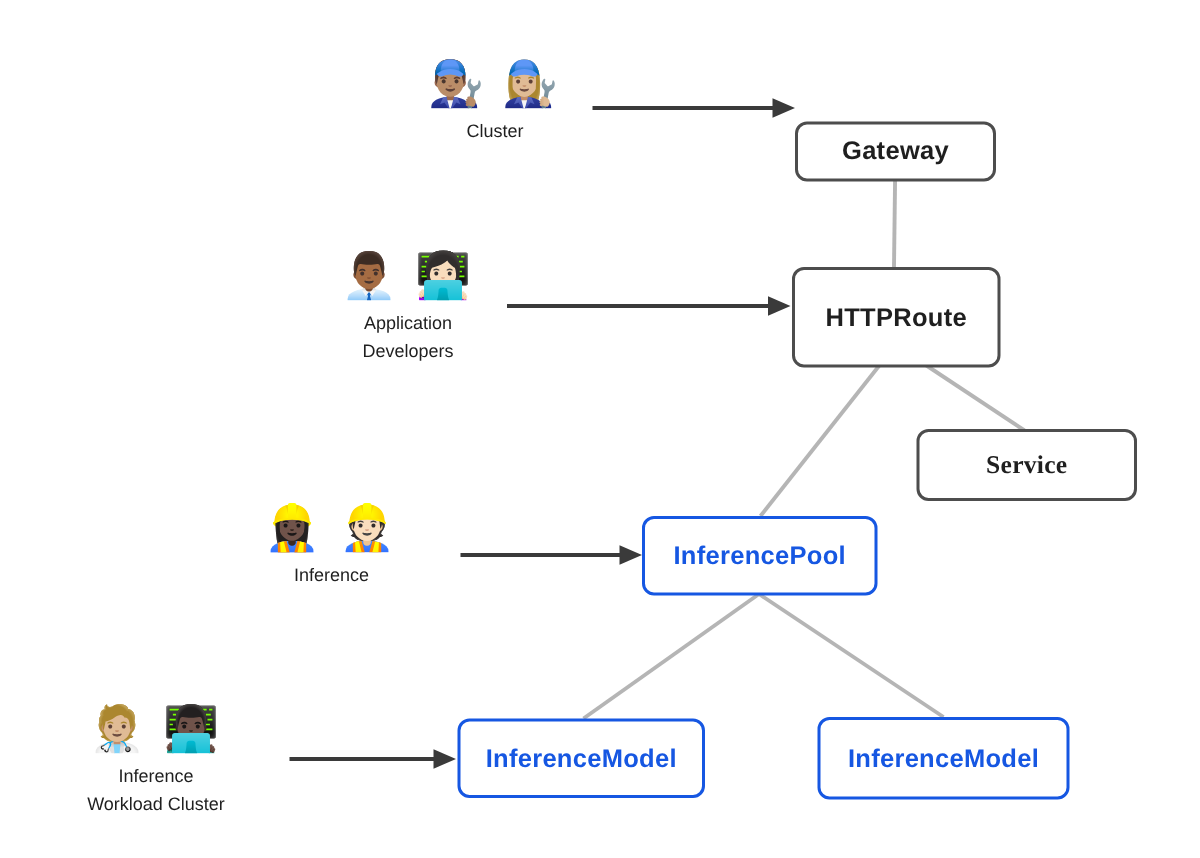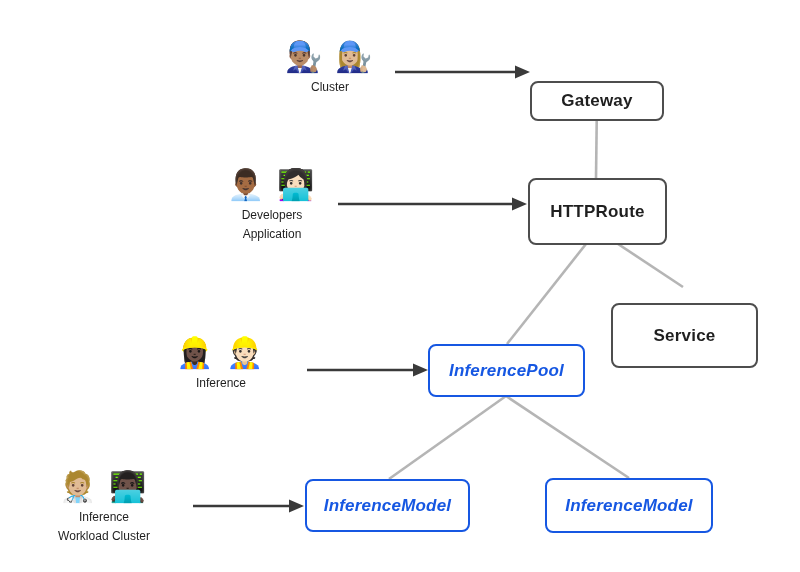--- a/index.html
+++ b/index.html
@@ -29,21 +29,20 @@
     letter-spacing: 0.2px;
     box-sizing: border-box;
   }
   .node.dark {
     border: 2.5px solid var(--dark, #4d4d4d);
     color: var(--ink, #1f1f1f);
   }
   .node.blue {
     border: 2.5px solid var(--blue, #1657e2);
     color: var(--blue, #1657e2);
-    font-style: italic;
   }
   .persona {
     position: absolute;
     width: 170px;
     text-align: center;
     color: var(--ink, #1f1f1f);
   }
   .persona .emoji {
     font-size: 30px;
     line-height: 42px;
@@ -86,22 +85,22 @@
     </g>
   </svg>
 
   <div class="persona" style="left:245px; top:36px;">
     <div class="emoji">👨🏽‍🔧 👩🏼‍🔧</div>
     <div class="label-line">Cluster</div>
   </div>
 
   <div class="persona" style="left:187px; top:164px;">
     <div class="emoji">👨🏾‍💼 👩🏻‍💻</div>
+    <div class="label-line">Application</div>
     <div class="label-line">Developers</div>
-    <div class="label-line">Application</div>
   </div>
 
   <div class="persona" style="left:136px; top:332px;">
     <div class="emoji">👷🏿‍♀️ 👷🏻</div>
     <div class="label-line">Inference</div>
   </div>
 
   <div class="persona" style="left:19px; top:466px;">
     <div class="emoji">🧑🏼‍⚕️ 👨🏿‍💻</div>
     <div class="label-line">Inference</div>
@@ -109,21 +108,21 @@
   </div>
 
   <div class="node dark" style="left:530px; top:45px; width:134px; height:40px;margin-top:36px;">
     <span>Gateway</span>
   </div>
 
   <div class="node dark" style="left:528px; top:178px; width:139px; height:67px;">
     <span>HTTPRoute</span>
   </div>
 
-  <div class="node dark" style="left:611px; top:303px; width:147px; height:65px;">
+  <div class="node dark" style="left:611px; top:286px; width:147px; height:48px;font-family:Liberation Serif, serif;">
     <span>Service</span>
   </div>
 
   <div class="node blue" style="left:428px; top:344px; width:157px; height:53px;">
     <span>InferencePool</span>
   </div>
 
   <div class="node blue" style="left:305px; top:479px; width:165px; height:53px;">
     <span>InferenceModel</span>
   </div>

